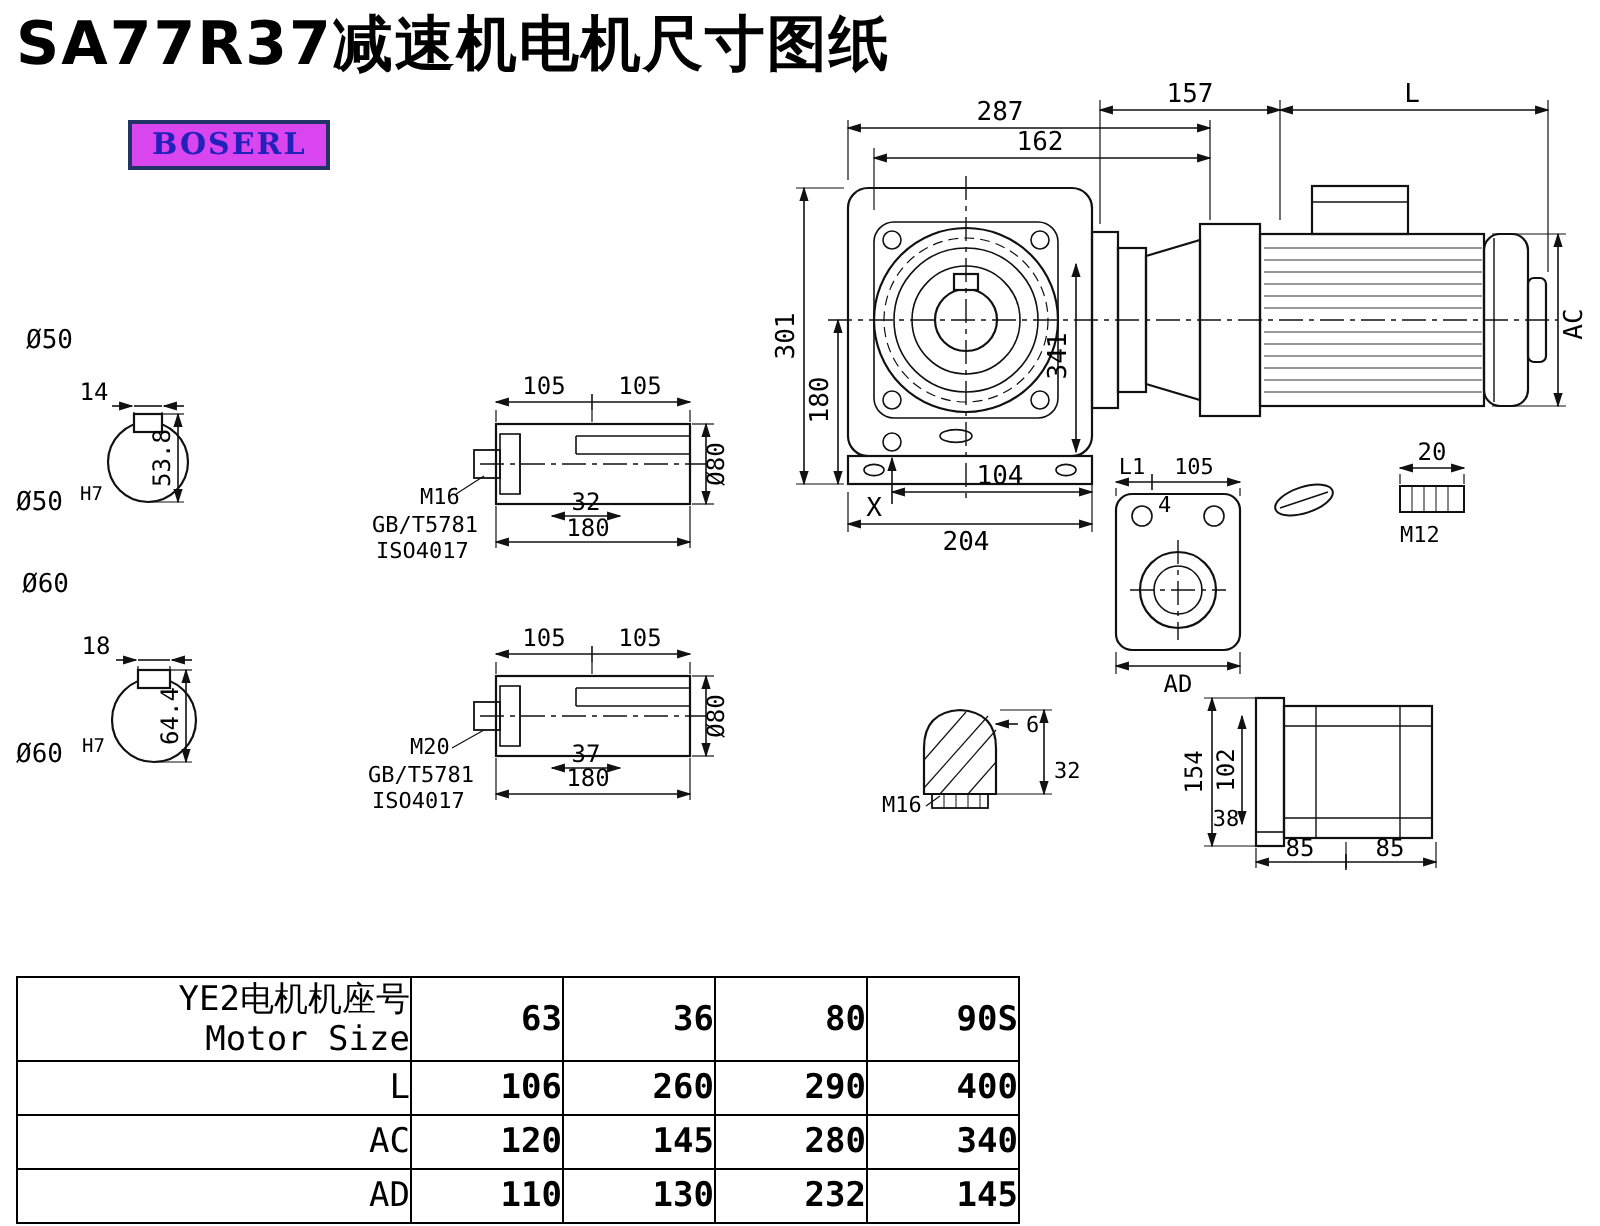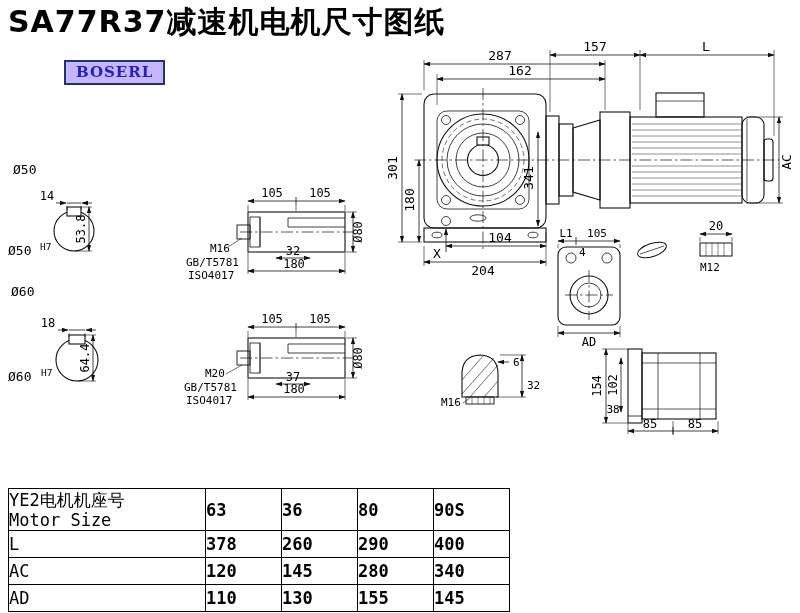--- a/index.html
+++ b/index.html
@@ -1,27 +1,27 @@
 <!DOCTYPE html>
 <html><head>
 <meta charset="utf-8">
 <style>
   * { margin:0; padding:0; box-sizing:border-box; }
   html,body { width:800px; height:613px; background:#fff; overflow:hidden; }
   body { position:relative; font-family:"DejaVu Sans", sans-serif; color:#000; }
   .title { position:absolute; left:8px; top:2px; font-size:30px; font-weight:bold; letter-spacing:1px; white-space:nowrap; }
   .logo { position:absolute; left:64px; top:60px; border:2px solid #223366; padding:1px 10px 2px 10px;
-          color:#2222bb; font-family:"DejaVu Serif", serif; font-weight:bold; font-size:15px; letter-spacing:1px; background:#c4b5fd; }
+          color:#2222bb; font-family:"DejaVu Serif", serif; font-weight:bold; font-size:15px; letter-spacing:1px; background:#d946ef; }
   svg.drawing { position:absolute; left:0; top:0; }
   svg text { font-family:"DejaVu Sans Mono", monospace; fill:#000; }
   .t13 { font-size:13px; } .t12 { font-size:12px; } .t11 { font-size:11px; } .t9 { font-size:9.5px; }
   .mid { text-anchor:middle; }
   table.spec { position:absolute; left:8px; top:488px; border-collapse:collapse;
                font-family:"DejaVu Sans Mono", monospace; font-size:17px; background:#fff; }
-  table.spec th, table.spec td { border:1px solid #000; text-align:left; vertical-align:middle; font-weight:normal; }
+  table.spec th, table.spec td { border:1px solid #000; text-align:right; vertical-align:middle; font-weight:normal; }
   table.spec .c0 { width:197px; }
   table.spec .cv { width:76px;font-weight:bold; }
   table.spec tr.hdr th { height:42px; line-height:20px; }
   table.spec tr.row td { height:27px; }
 </style>
 </head>
 <body>
 
 <h1 class="title">SA77R37减速机电机尺寸图纸</h1>
 <div class="logo">
@@ -320,33 +320,33 @@
         <div>YE2电机机座号</div>
         <div>Motor Size</div>
       </th>
       <th class="cv">63</th>
       <th class="cv">36</th>
       <th class="cv">80</th>
       <th class="cv">90S</th>
     </tr>
     <tr class="row">
       <td class="c0">L</td>
-      <td class="cv">378</td>
+      <td class="cv">106</td>
       <td class="cv">260</td>
       <td class="cv">290</td>
       <td class="cv">400</td>
     </tr>
     <tr class="row">
       <td class="c0">AC</td>
       <td class="cv">120</td>
       <td class="cv">145</td>
       <td class="cv">280</td>
       <td class="cv">340</td>
     </tr>
     <tr class="row">
       <td class="c0">AD</td>
       <td class="cv">110</td>
       <td class="cv">130</td>
-      <td class="cv">155</td>
+      <td class="cv">232</td>
       <td class="cv">145</td>
     </tr>
   </tbody>
 </table>
 
 </body></html>

